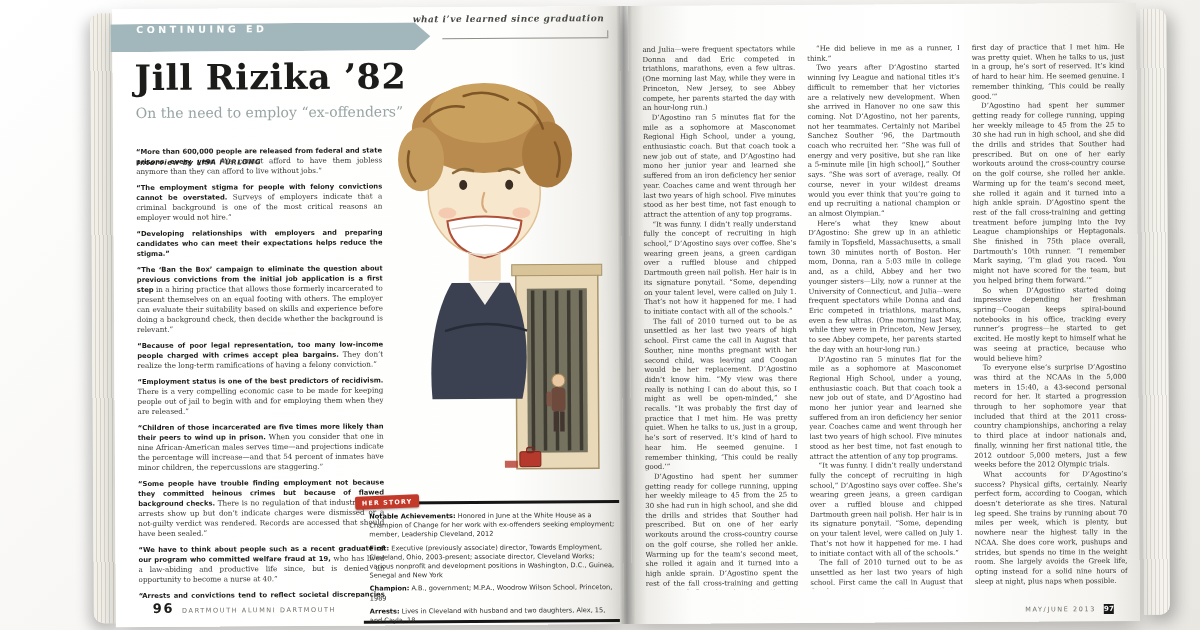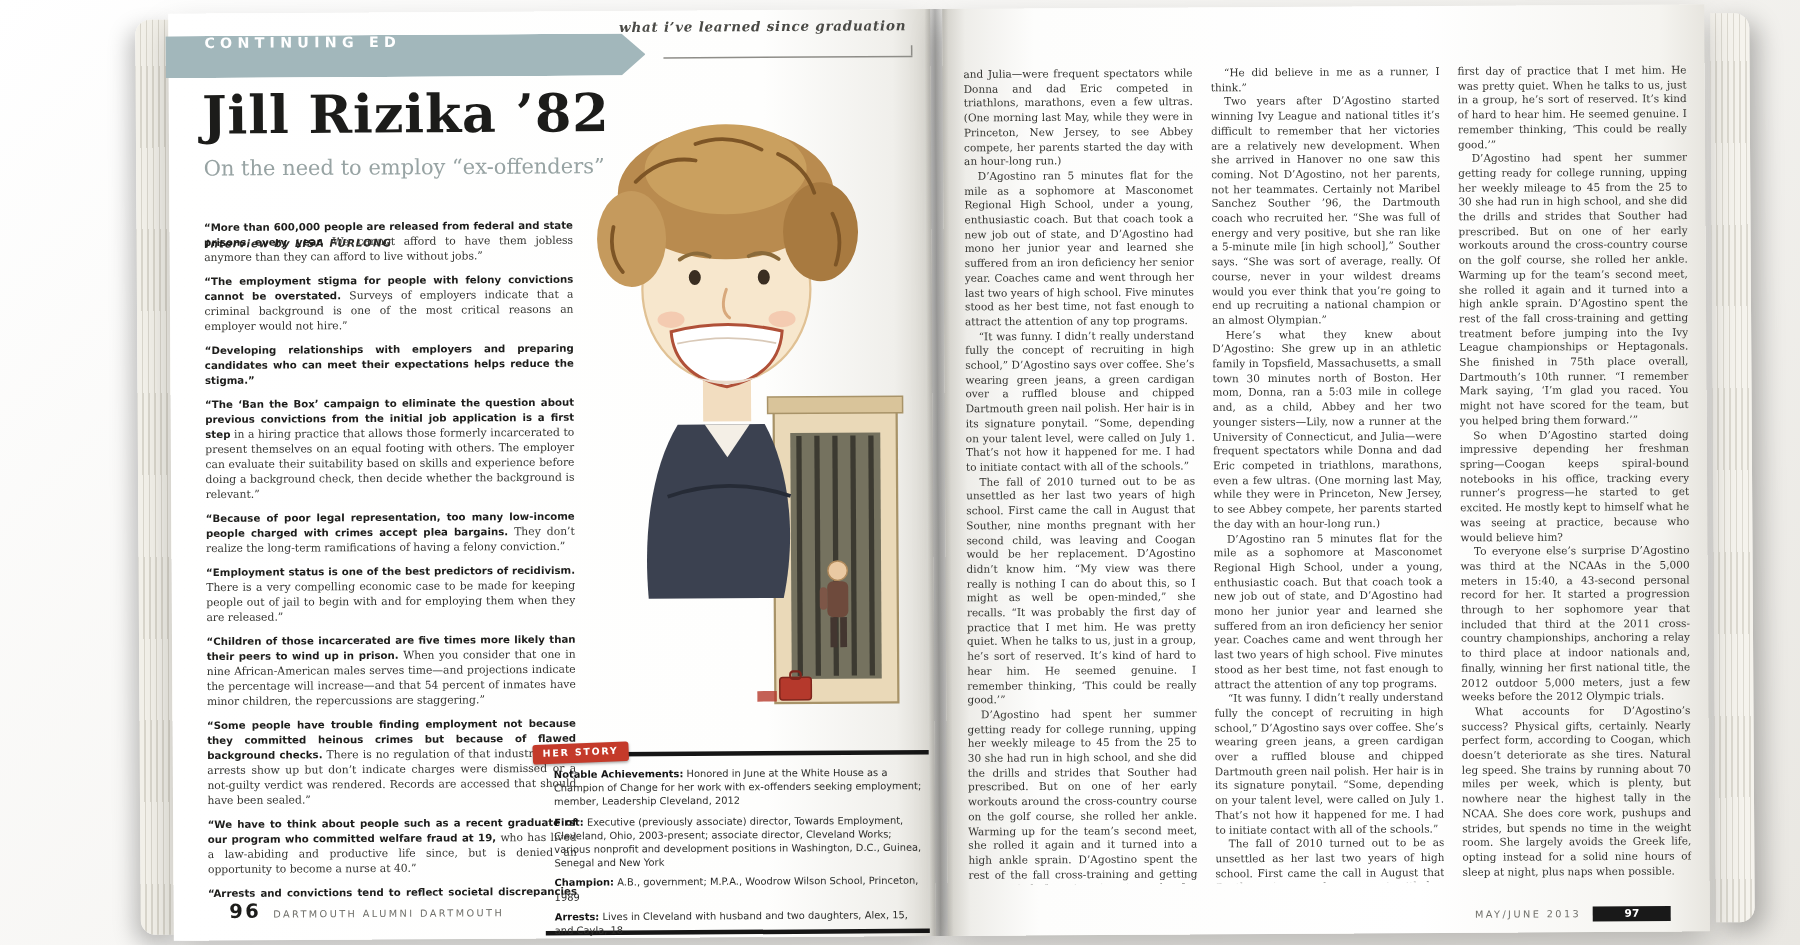--- a/index.html
+++ b/index.html
@@ -41,21 +41,21 @@
   .bio-field{font:6.6px "DejaVu Sans",sans-serif;line-height:9.2px;color:#2c2c2a;margin:0 0 4px 0;text-align:left;}
   .bio-field b{color:#141414;}
 
   
   .cols{position:absolute;left:14px;top:40px;right:12px;bottom:34px;display:flex;gap:12px;}
   .col{flex:1 1 0;overflow:hidden;}
   .rp{font:7px "DejaVu Serif",serif;line-height:9.7px;color:#33332f;text-align:justify;margin:0;text-indent:9px;}
   .rp.noind{text-indent:0;}
   .rfooter{position:absolute;right:26px;bottom:7px;font:6.5px "DejaVu Sans",sans-serif;color:#6e6e68;letter-spacing:1.6px;display:flex;align-items:center;gap:8px;}
   .pagenum-box{display:inline-block;background:#191919;color:#fff;font:bold 7px "DejaVu Sans",sans-serif;
-    letter-spacing:0;padding:1px 21px;}
+    letter-spacing:0;padding:1px 0;}
 </style>
 </head>
 <body>
 
 <div class="stage">
   <div class="book">
     <div class="edges-left"></div>
     <div class="edges-right"></div>
 
     <div class="page page-left">

